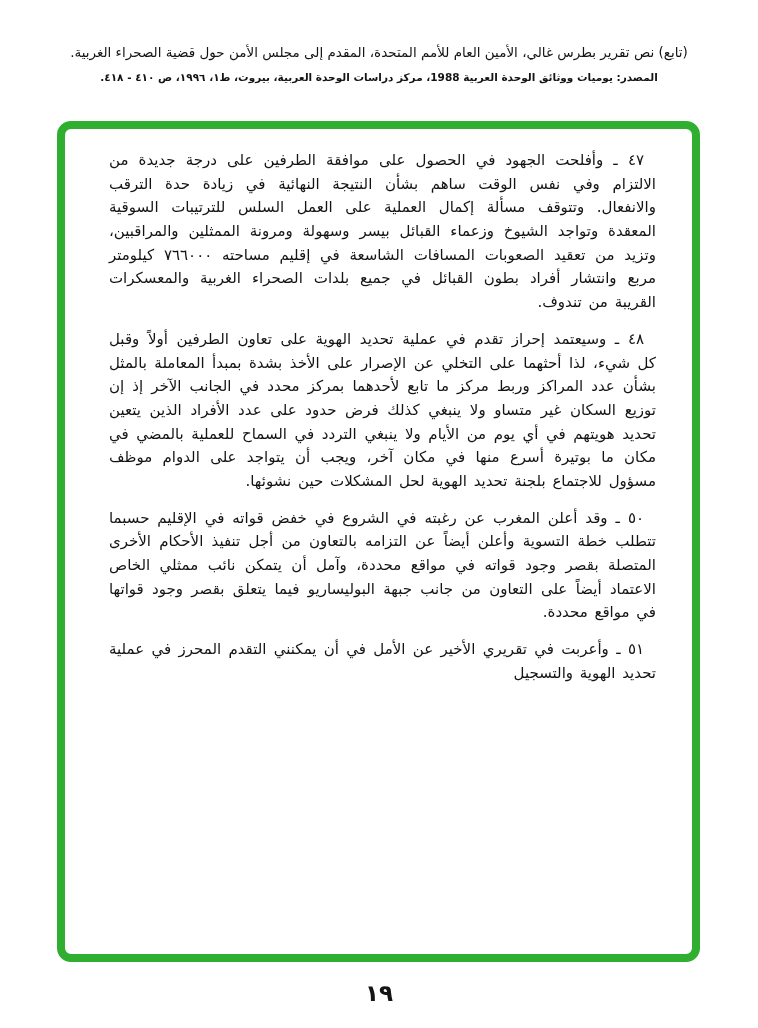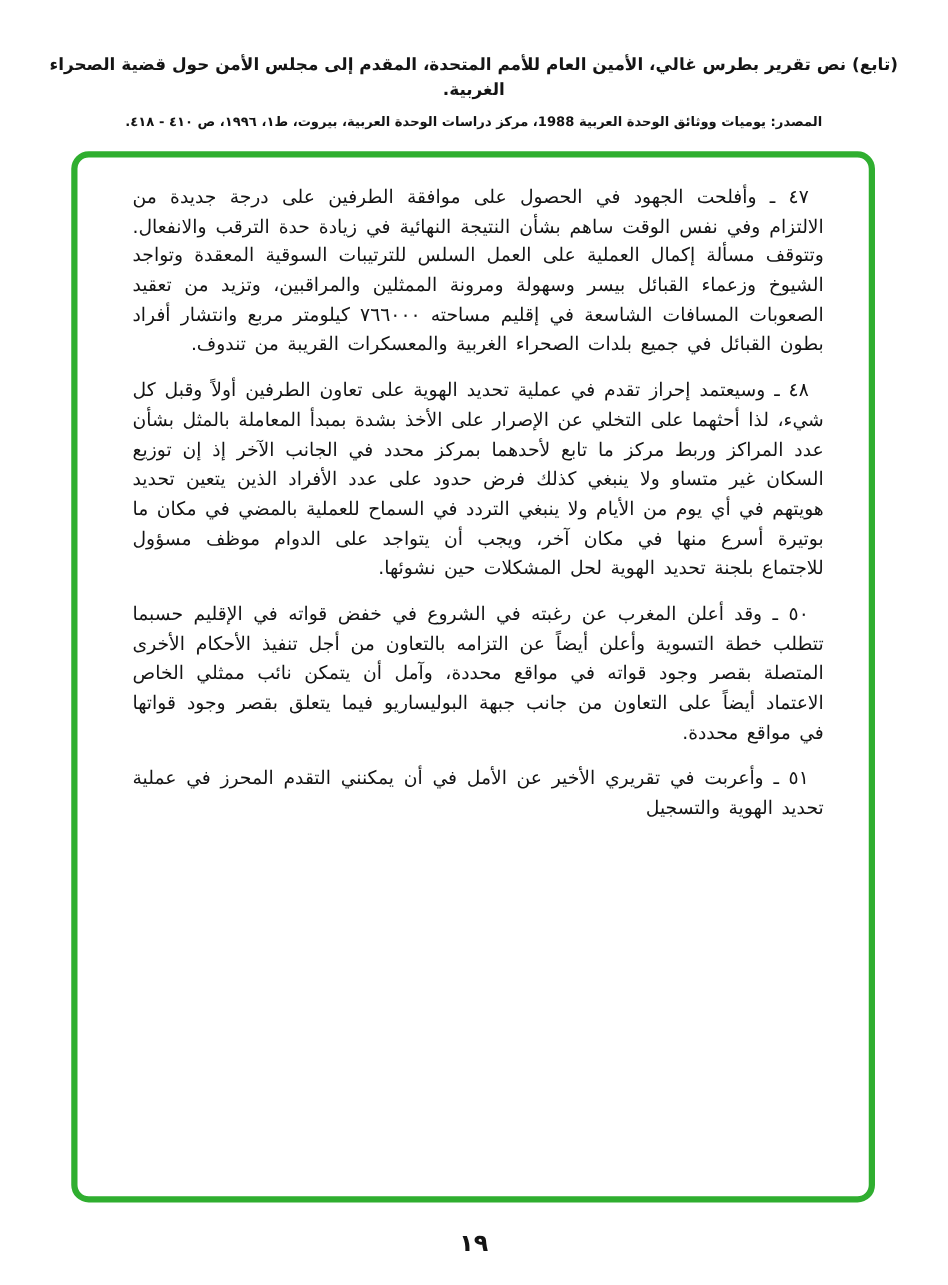--- a/index.html
+++ b/index.html
@@ -15,38 +15,38 @@
     font-family: "DejaVu Sans", sans-serif;
     color: #141414;
     overflow: hidden;
   }
   .doc-header {
     direction: rtl;
     text-align: center;
     padding-top: 42px;
   }
   .doc-title {
-    font-weight: bold;
+    font-weight: normal;
     font-size: 13.5px;
     line-height: 1.5;
     padding: 0 32px;
   }
   .doc-source {
     font-weight: bold;
     font-size: 10.5px;
     margin-top: 9px;
     padding: 0 40px;
   }
   .content-frame {
     position: absolute;
     left: 57px;
     top: 121px;
     width: 643px;
     height: 841px;
-    border: 5px solid #737373; 
+    border: 8px solid #737373; 
     border-radius: 14px;
     box-sizing: border-box;
     overflow: hidden;
     background: #ffffff;
   }
   .report-body {
     direction: rtl;
     text-align: justify;
     padding: 20px 36px 12px 44px;
     font-size: 15px;
@@ -60,21 +60,21 @@
   .para:last-child {
     margin-bottom: 14px;
   }
   .page-number {
     position: absolute;
     left: 0;
     right: 0;
     bottom: 22px;
     text-align: center;
     font-weight: bold;
-    font-size: 19px;
+    font-size: 23px;
     direction: rtl;
   }
 </style>
 </head>
 <body>
 
 <div class="page">
 
   <div class="doc-header">
     <div class="doc-title">(تابع) نص تقرير بطرس غالي، الأمين العام للأمم المتحدة، المقدم إلى مجلس الأمن حول قضية الصحراء الغربية.</div>

